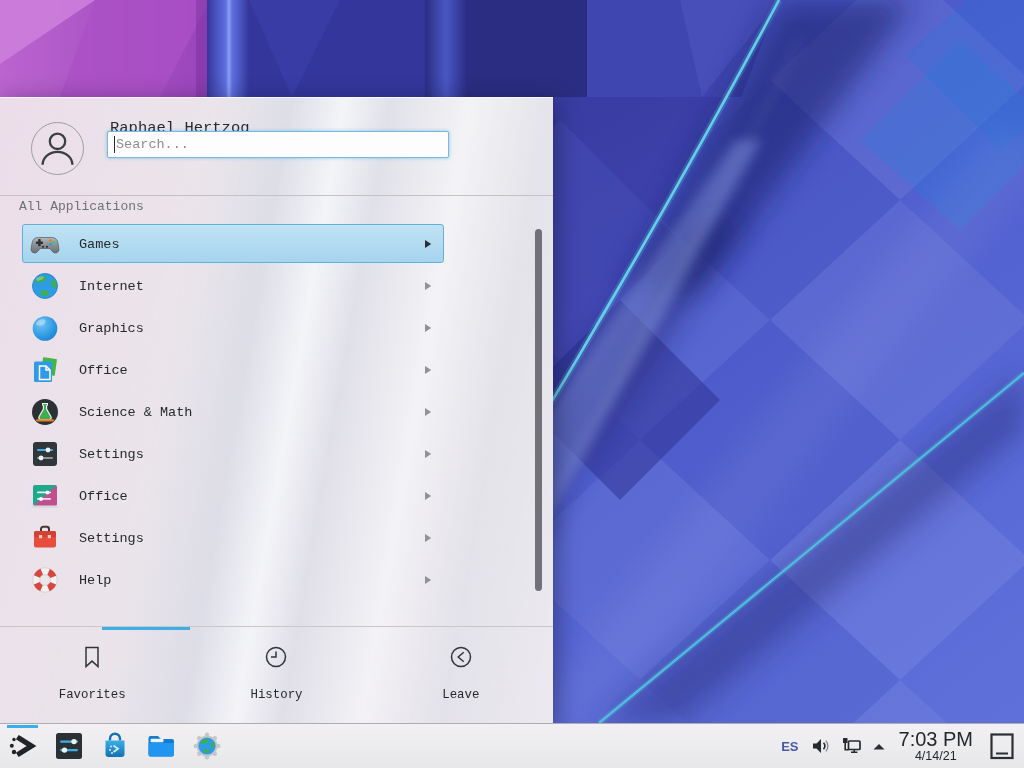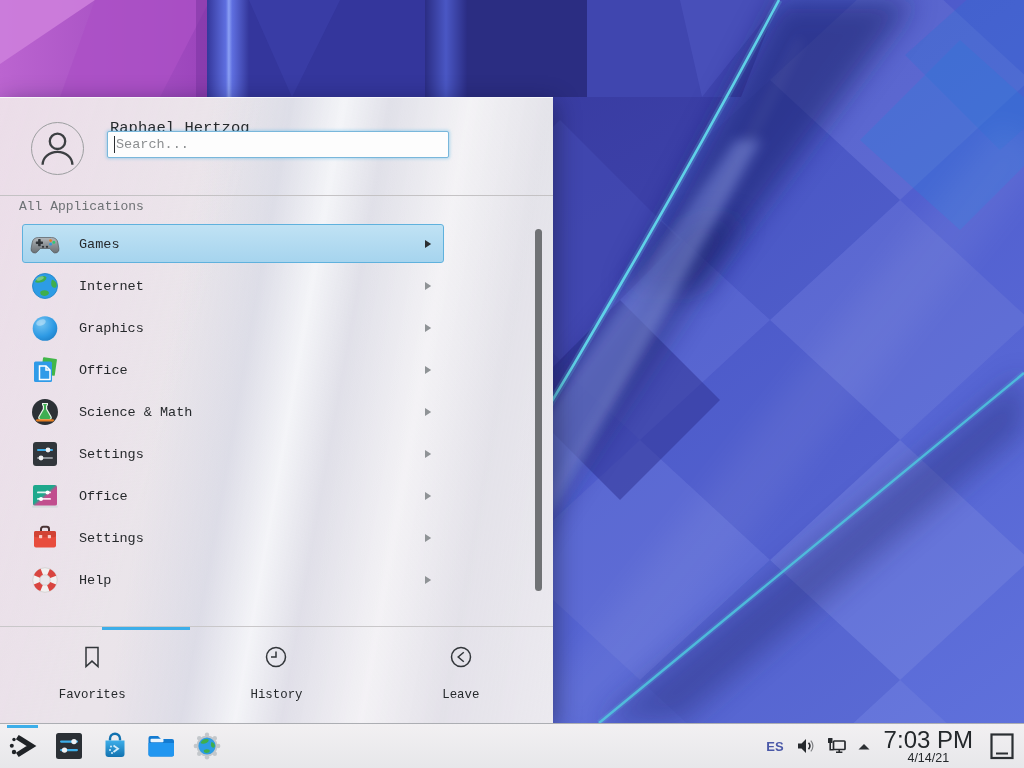--- a/index.html
+++ b/index.html
@@ -69,21 +69,21 @@
     display:flex;align-items:center;
   }
   .app-icons{display:flex;gap:14px;margin-left:7px;align-items:center;}
   .panel-app{width:32px;height:32px;position:relative;}
   .panel-app svg{width:32px;height:32px;display:block;}
   .active-line{position:absolute;left:7px;top:1px;width:31px;height:3px;background:#3daee9;}
   .tray{display:flex;align-items:center;margin-left:auto;padding-right:6px;gap:9px;}
   .kbd-layout{font-size:13px;font-weight:bold;color:#4a58a8;padding:0 2px;}
   .tray-icon{display:flex;align-items:center;justify-content:center;}
   .clock{text-align:center;line-height:1.06;color:#24282b;padding:0 4px;}
-  .clock-time{font-size:24px;}
+  .clock-time{font-size:20px;}
   .clock-date{font-size:12.5px;}
   .show-desktop{width:32px;height:41px;display:flex;align-items:center;justify-content:center;}
 </style>
 </head>
 <body>
 
 <div class="desktop">
 
   <svg class="wallpaper" viewBox="0 0 1024 768" preserveAspectRatio="none">
     <defs>

